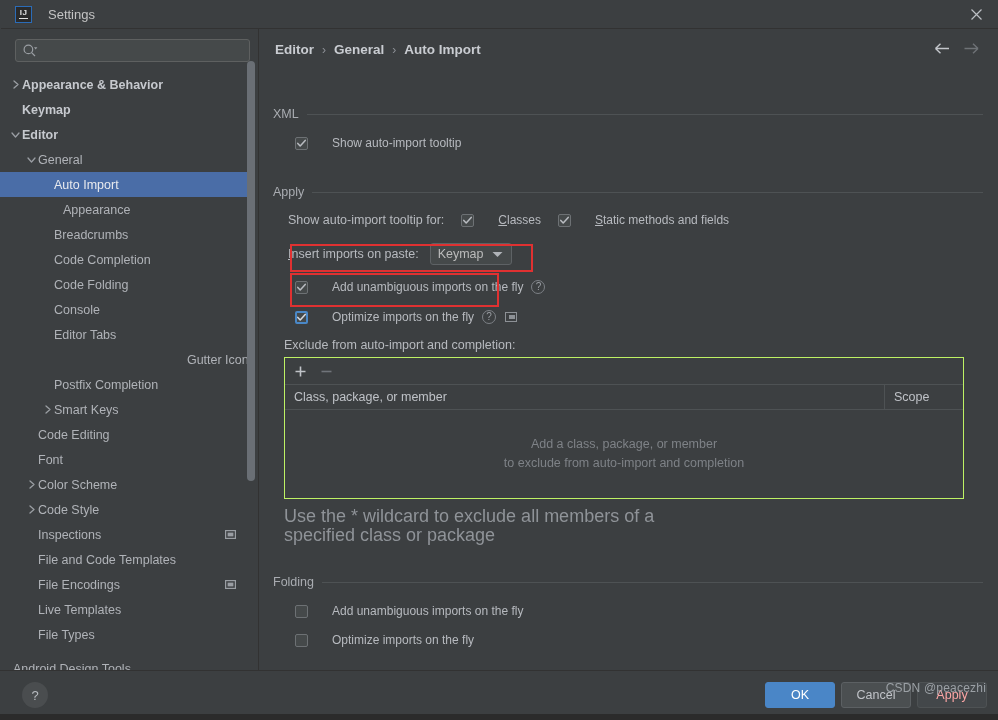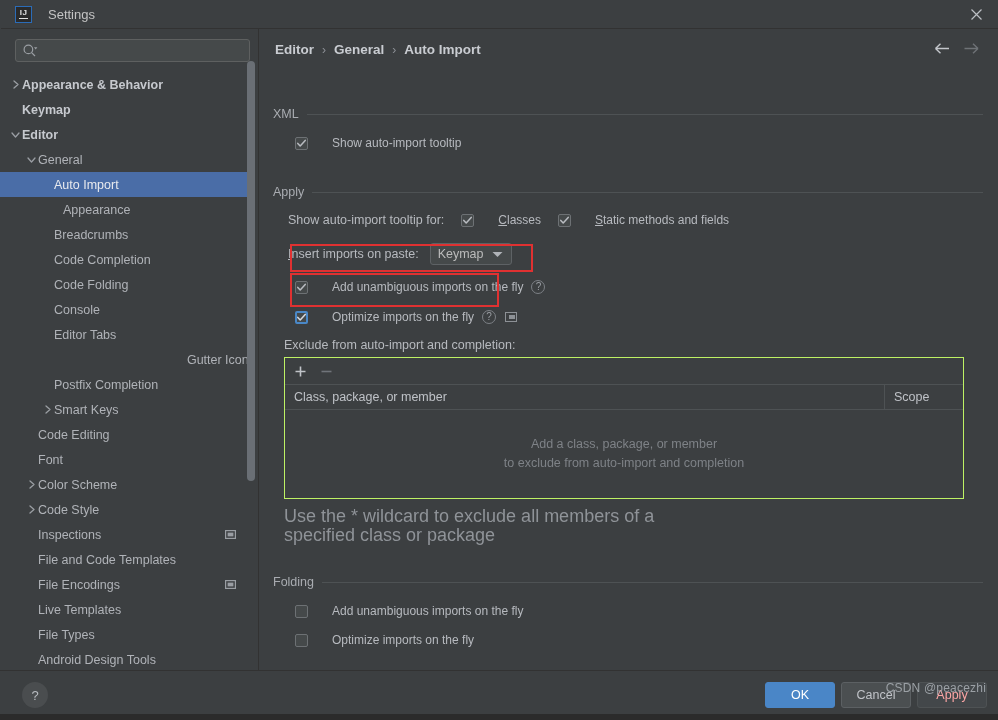--- a/index.html
+++ b/index.html
@@ -378,21 +378,21 @@
           </svg></span>
       </div>
       <div class="tree-item" style="padding-left: 25px;">
         <span class="tree-arrow"></span>
         <span class="tree-label">Live Templates</span>
       </div>
       <div class="tree-item" style="padding-left: 25px;">
         <span class="tree-arrow"></span>
         <span class="tree-label">File Types</span>
       </div>
-      <div class="tree-item" style="padding-left: 25px;">
+      <div class="tree-item" style=" margin-top: 9px;">
         <span class="tree-arrow"></span>
         <span class="tree-label">Android Design Tools</span>
       </div>
     </div>
   <div id="tree-scrollbar"></div>
 </div>
 
 <div id="main">
 
   <div id="breadcrumb">

